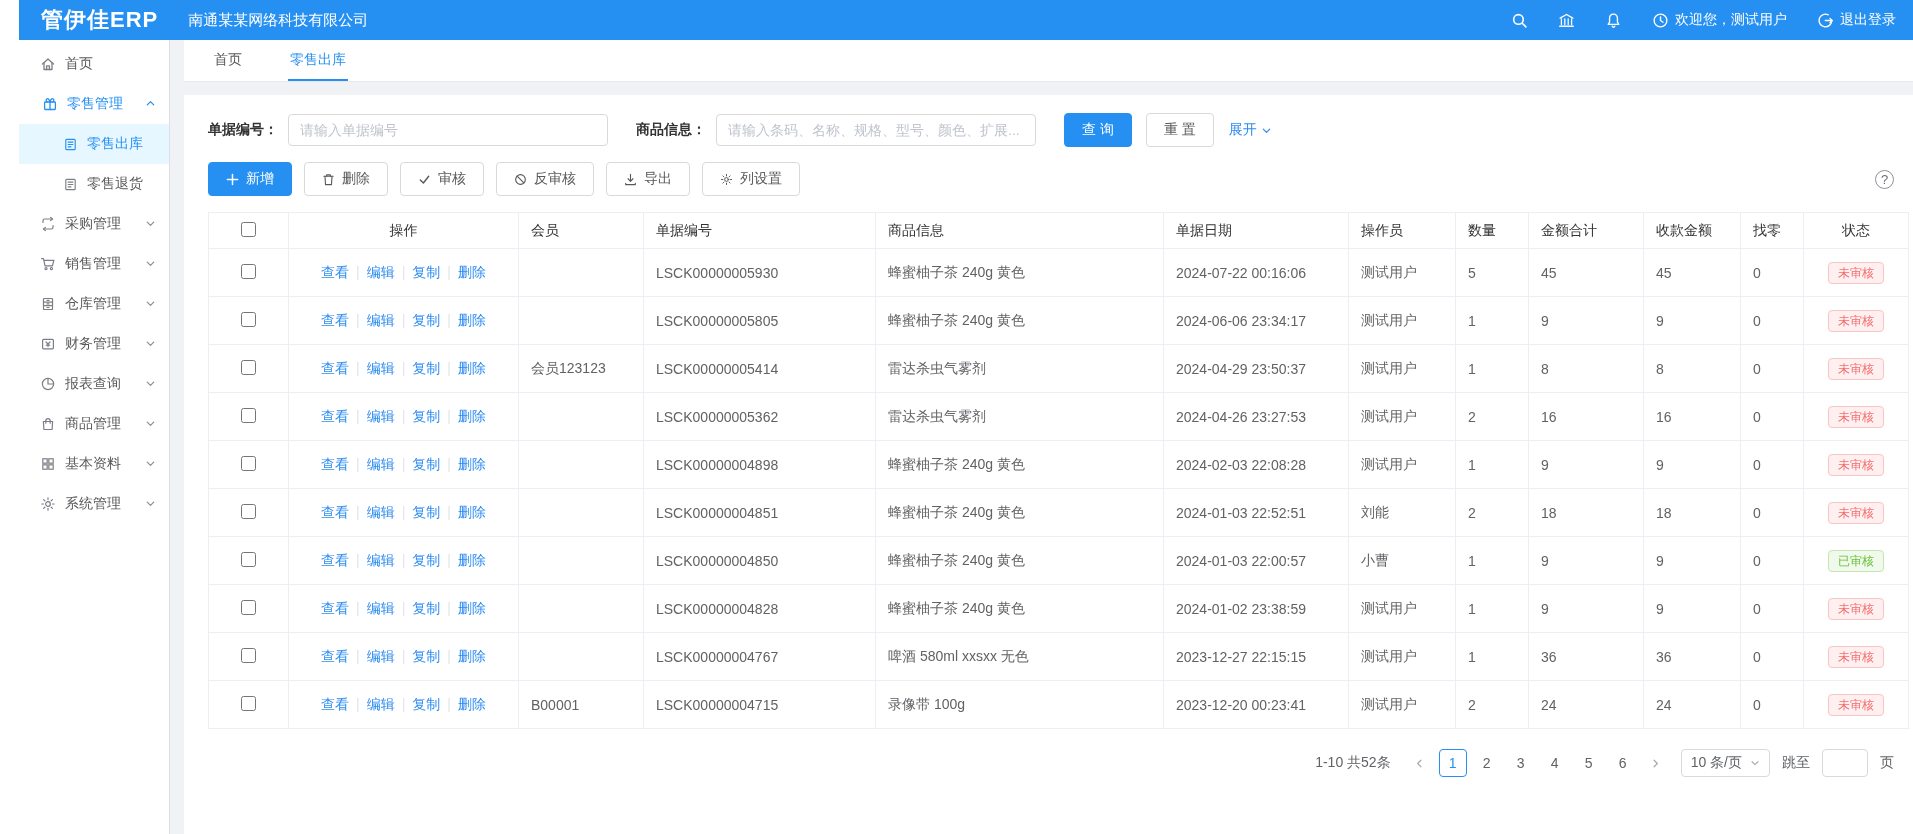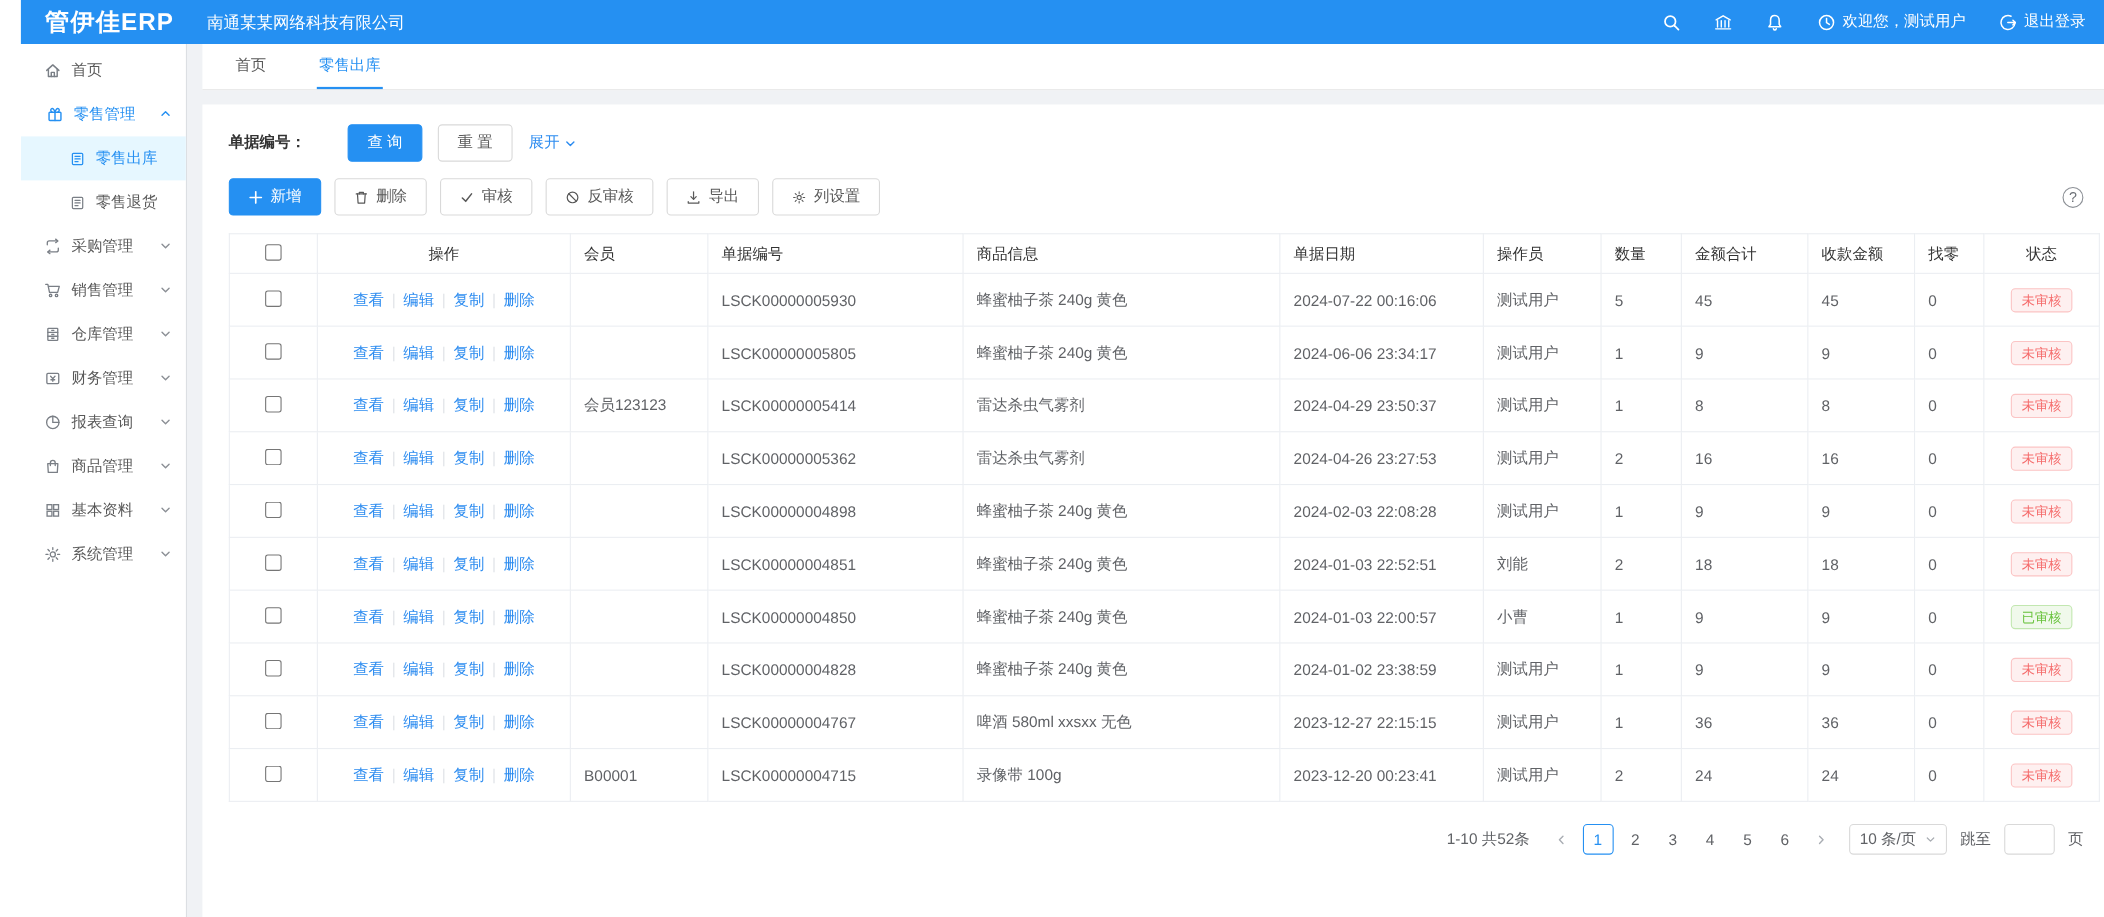--- a/index.html
+++ b/index.html
@@ -308,20 +308,25 @@
       <div class="tabbar">
         <div class="tab">首页</div>
         <div class="tab active">零售出库</div>
       </div>
 
       <div class="card">
 
         <div class="filters">
           <div class="fgroup">
             <span class="flabel">单据编号：</span>
+            <input class="tinput" placeholder="请输入单据编号" style="">
+          </div>
+          <div class="fgroup">
+            <span class="flabel">商品信息：</span>
+            <input class="tinput" placeholder="请输入条码、名称、规格、型号、颜色、扩展..." style="">
           </div>
           <button class="btn primary">查 询</button>
           <button class="btn" style="margin-left:14px;">重 置</button>
           <span class="expand">
             <span>展开</span>
             <svg viewBox="0 0 12 12" fill="none" stroke="currentColor" stroke-width="1.4" stroke-linecap="round" stroke-linejoin="round">
                 <path d="M2.5 4.5 L6 8 L9.5 4.5"></path>
               </svg>
           </span>
         </div>

